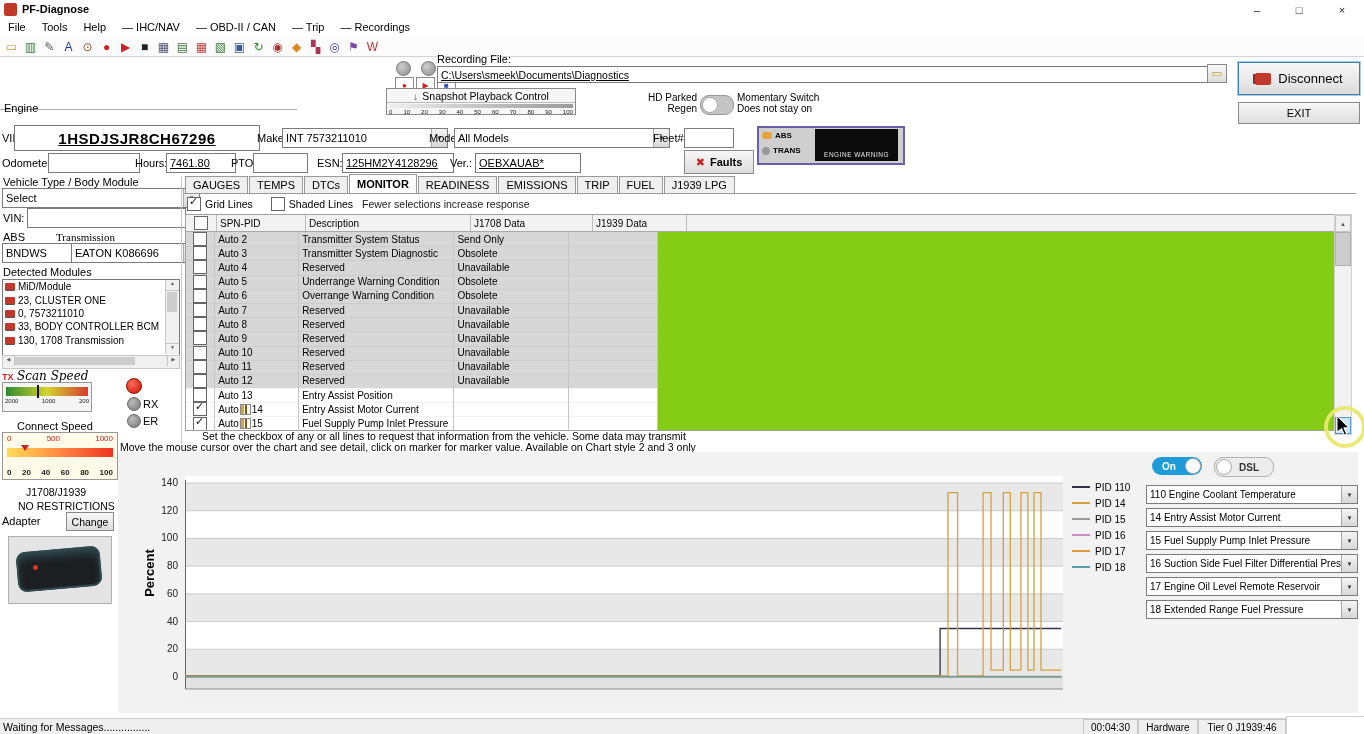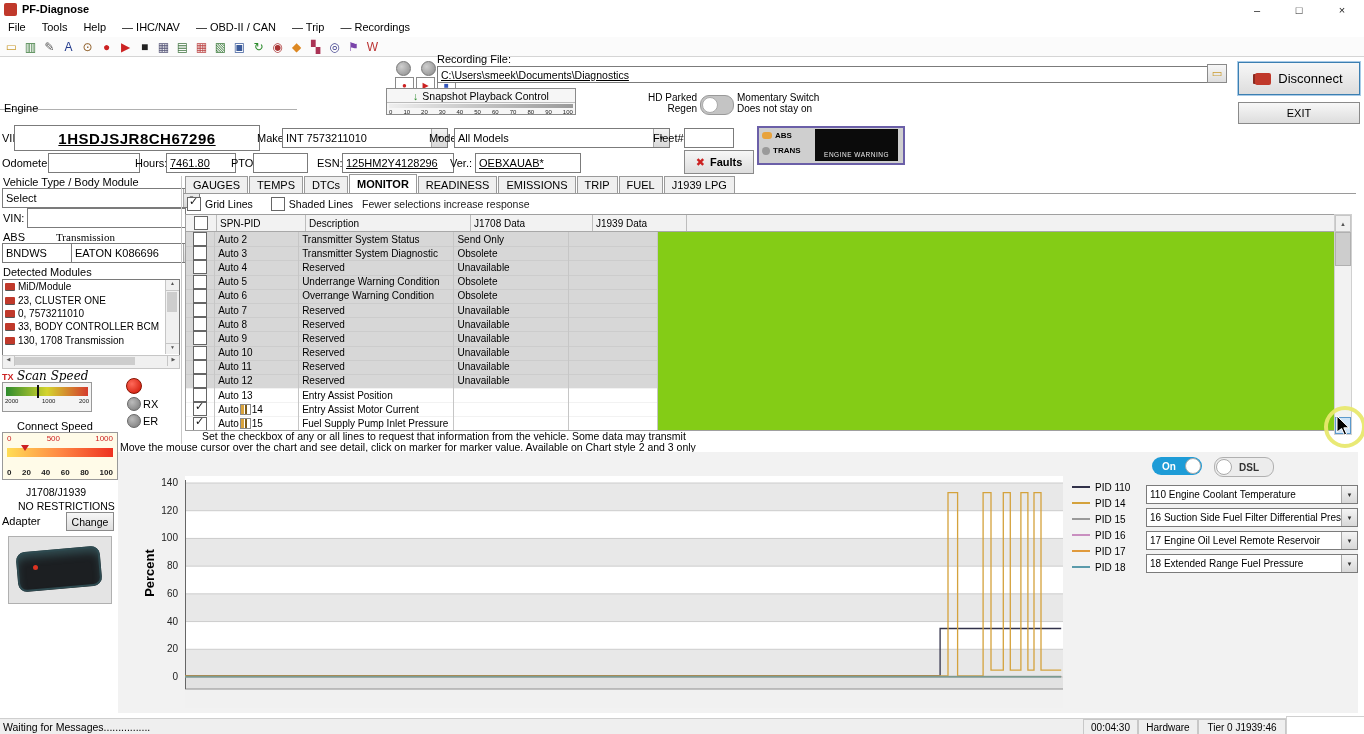--- a/index.html
+++ b/index.html
@@ -472,20 +472,22 @@
 <div class="pill" style="left:1152px;top:457px;width:50px;background:#1e9cd7;">
   <span style="color:#fff;font-weight:bold;font-size:10px;margin-left:10px;">On</span>
   <span class="knob" style="right:1px;"></span>
 </div>
 <div class="pill" style="left:1214px;top:457px;width:58px;background:#ececec;border:1px solid #b0b0b0;">
   <span class="knob" style="left:1px;"></span>
   <span style="font-weight:bold;font-size:10px;margin-left:24px;color:#333;">DSL</span>
 </div>
 <div id="pid-selectors">
     <div class="ddsel">110 Engine Coolant Temperature</div>
+    <div class="ddsel">14 Entry Assist Motor Current</div>
+    <div class="ddsel">15 Fuel Supply Pump Inlet Pressure</div>
     <div class="ddsel">16 Suction Side Fuel Filter Differential Press</div>
     <div class="ddsel">17 Engine Oil Level Remote Reservoir</div>
     <div class="ddsel">18 Extended Range Fuel Pressure</div>
   </div>
 
 <div id="highlight-ring"></div>
 <svg style="position:absolute;left:1336px;top:415px;z-index:60;" width="16" height="22">
   <polygon points="1,1 1,17 5.6,13.5 8.4,20 10.6,19 7.8,12.8 13,12.8" fill="#000" stroke="#fff" stroke-width="1"></polygon>
 </svg>
 

